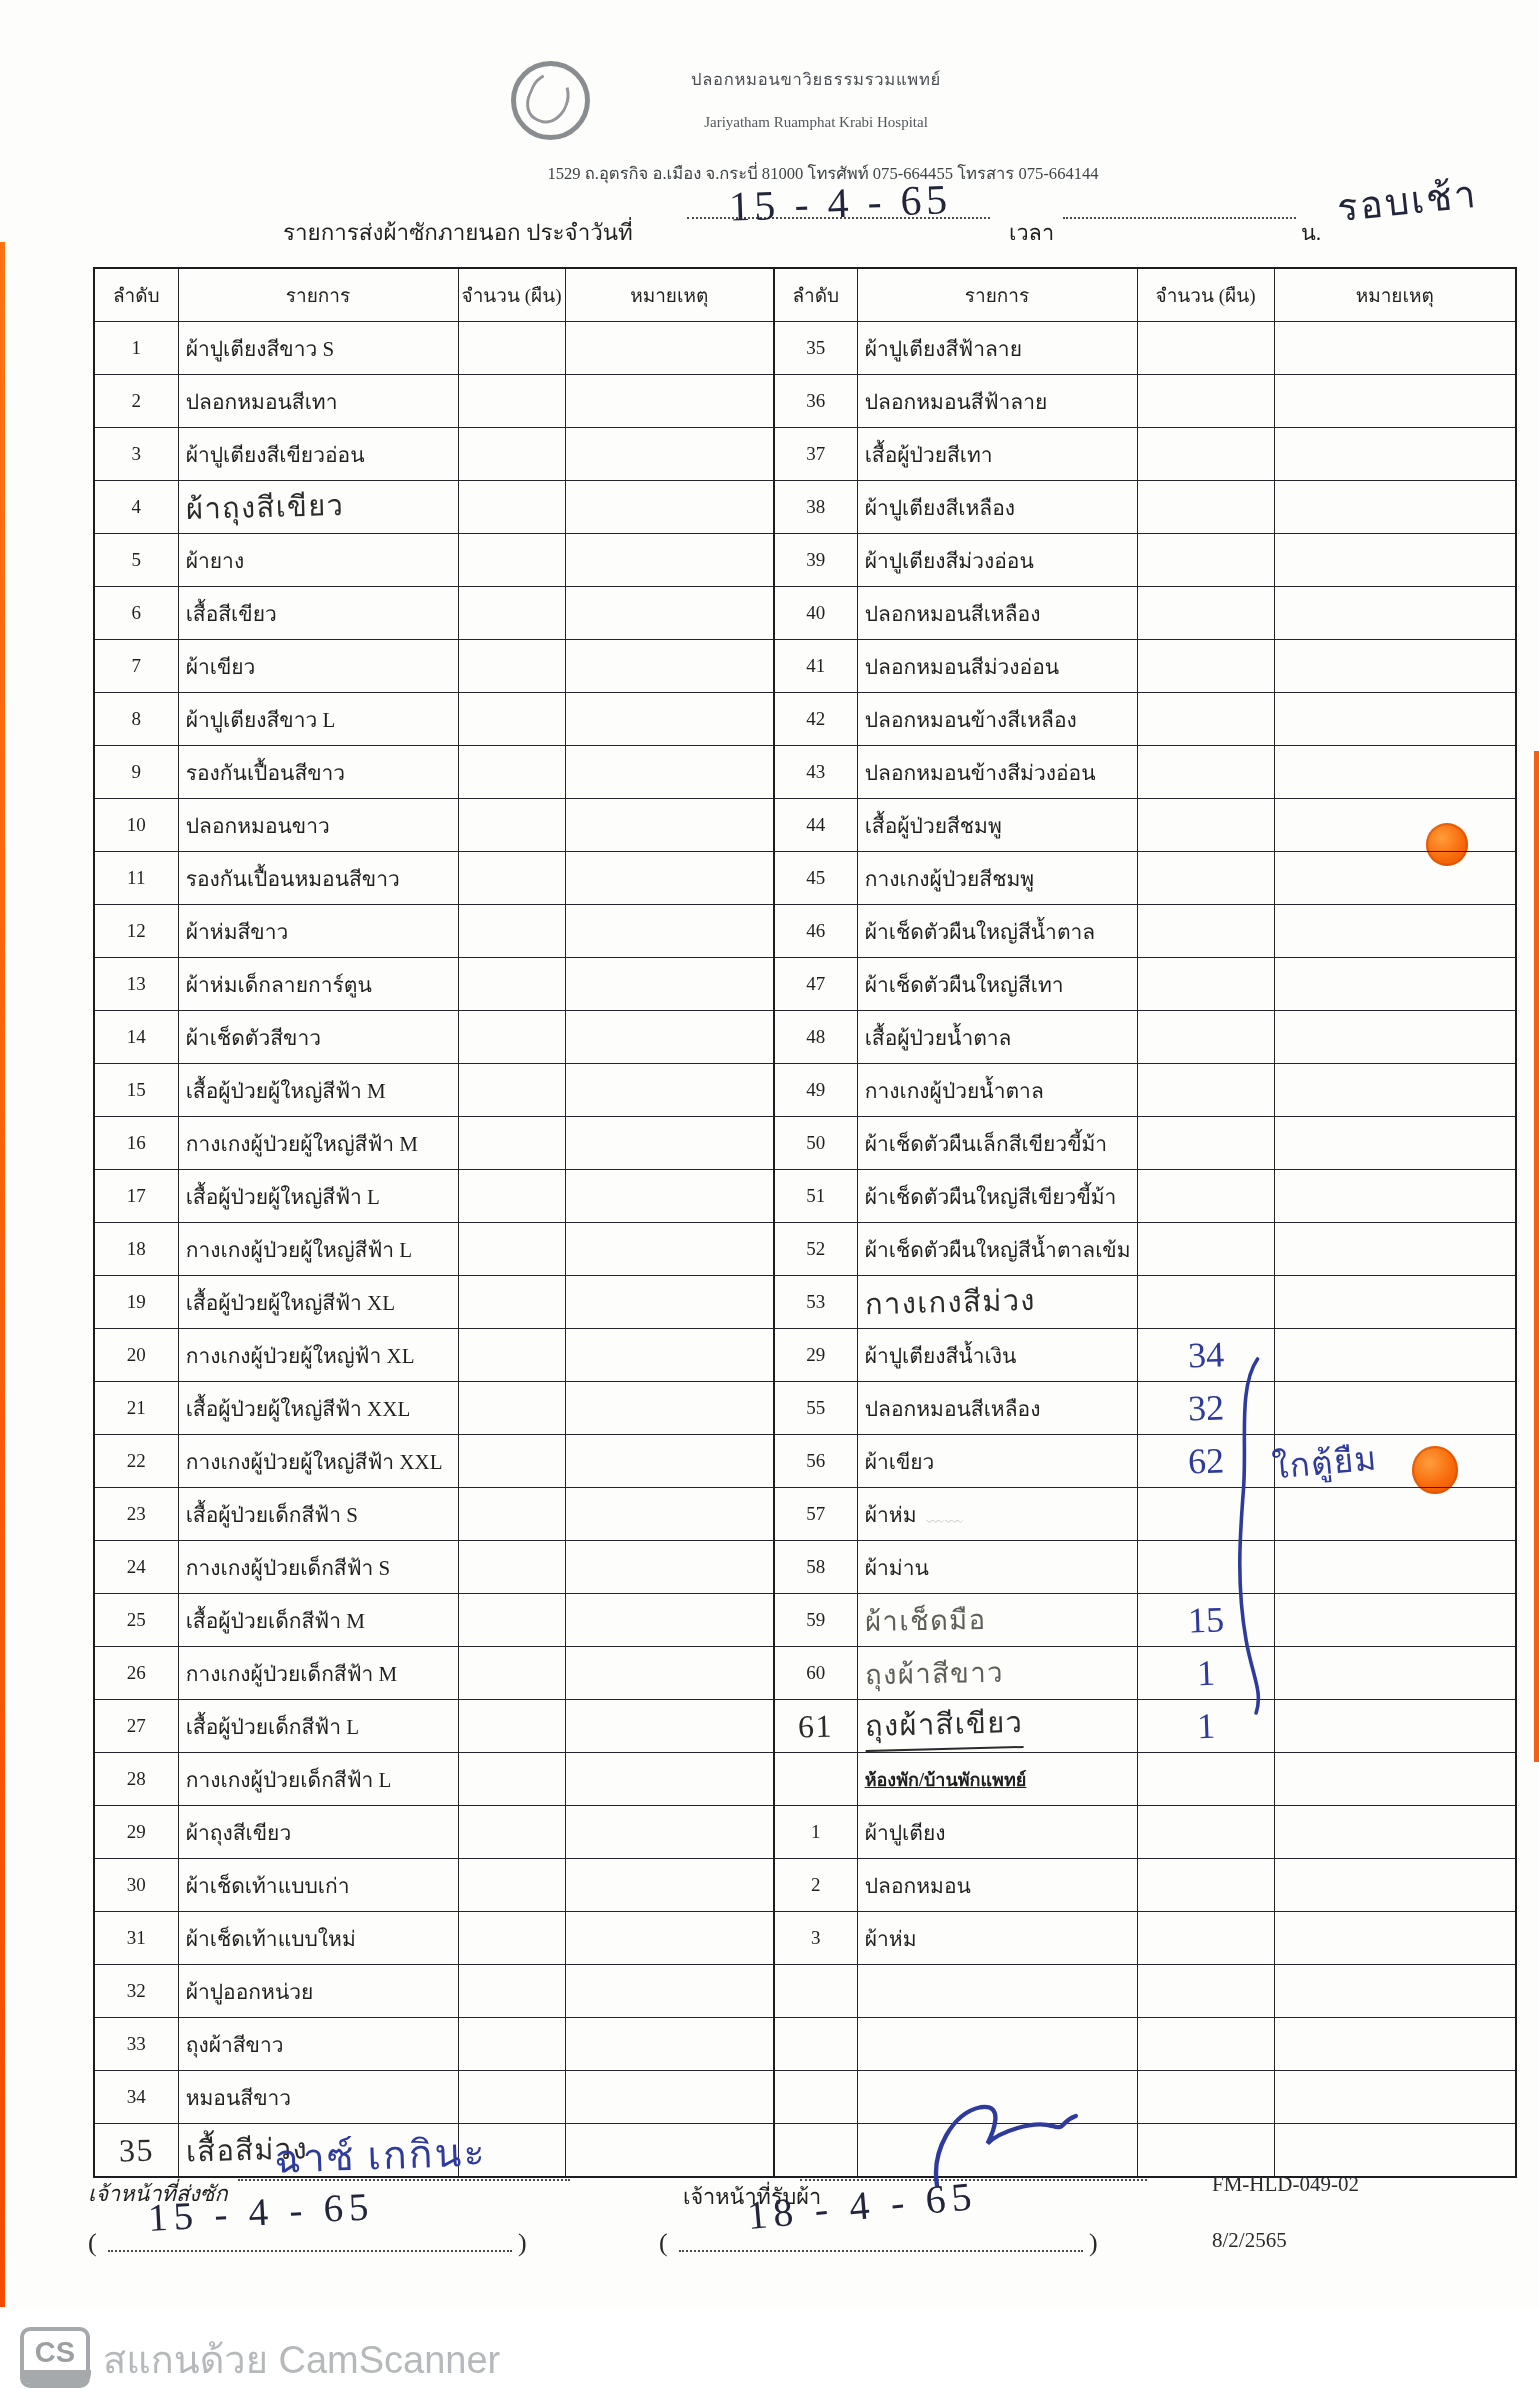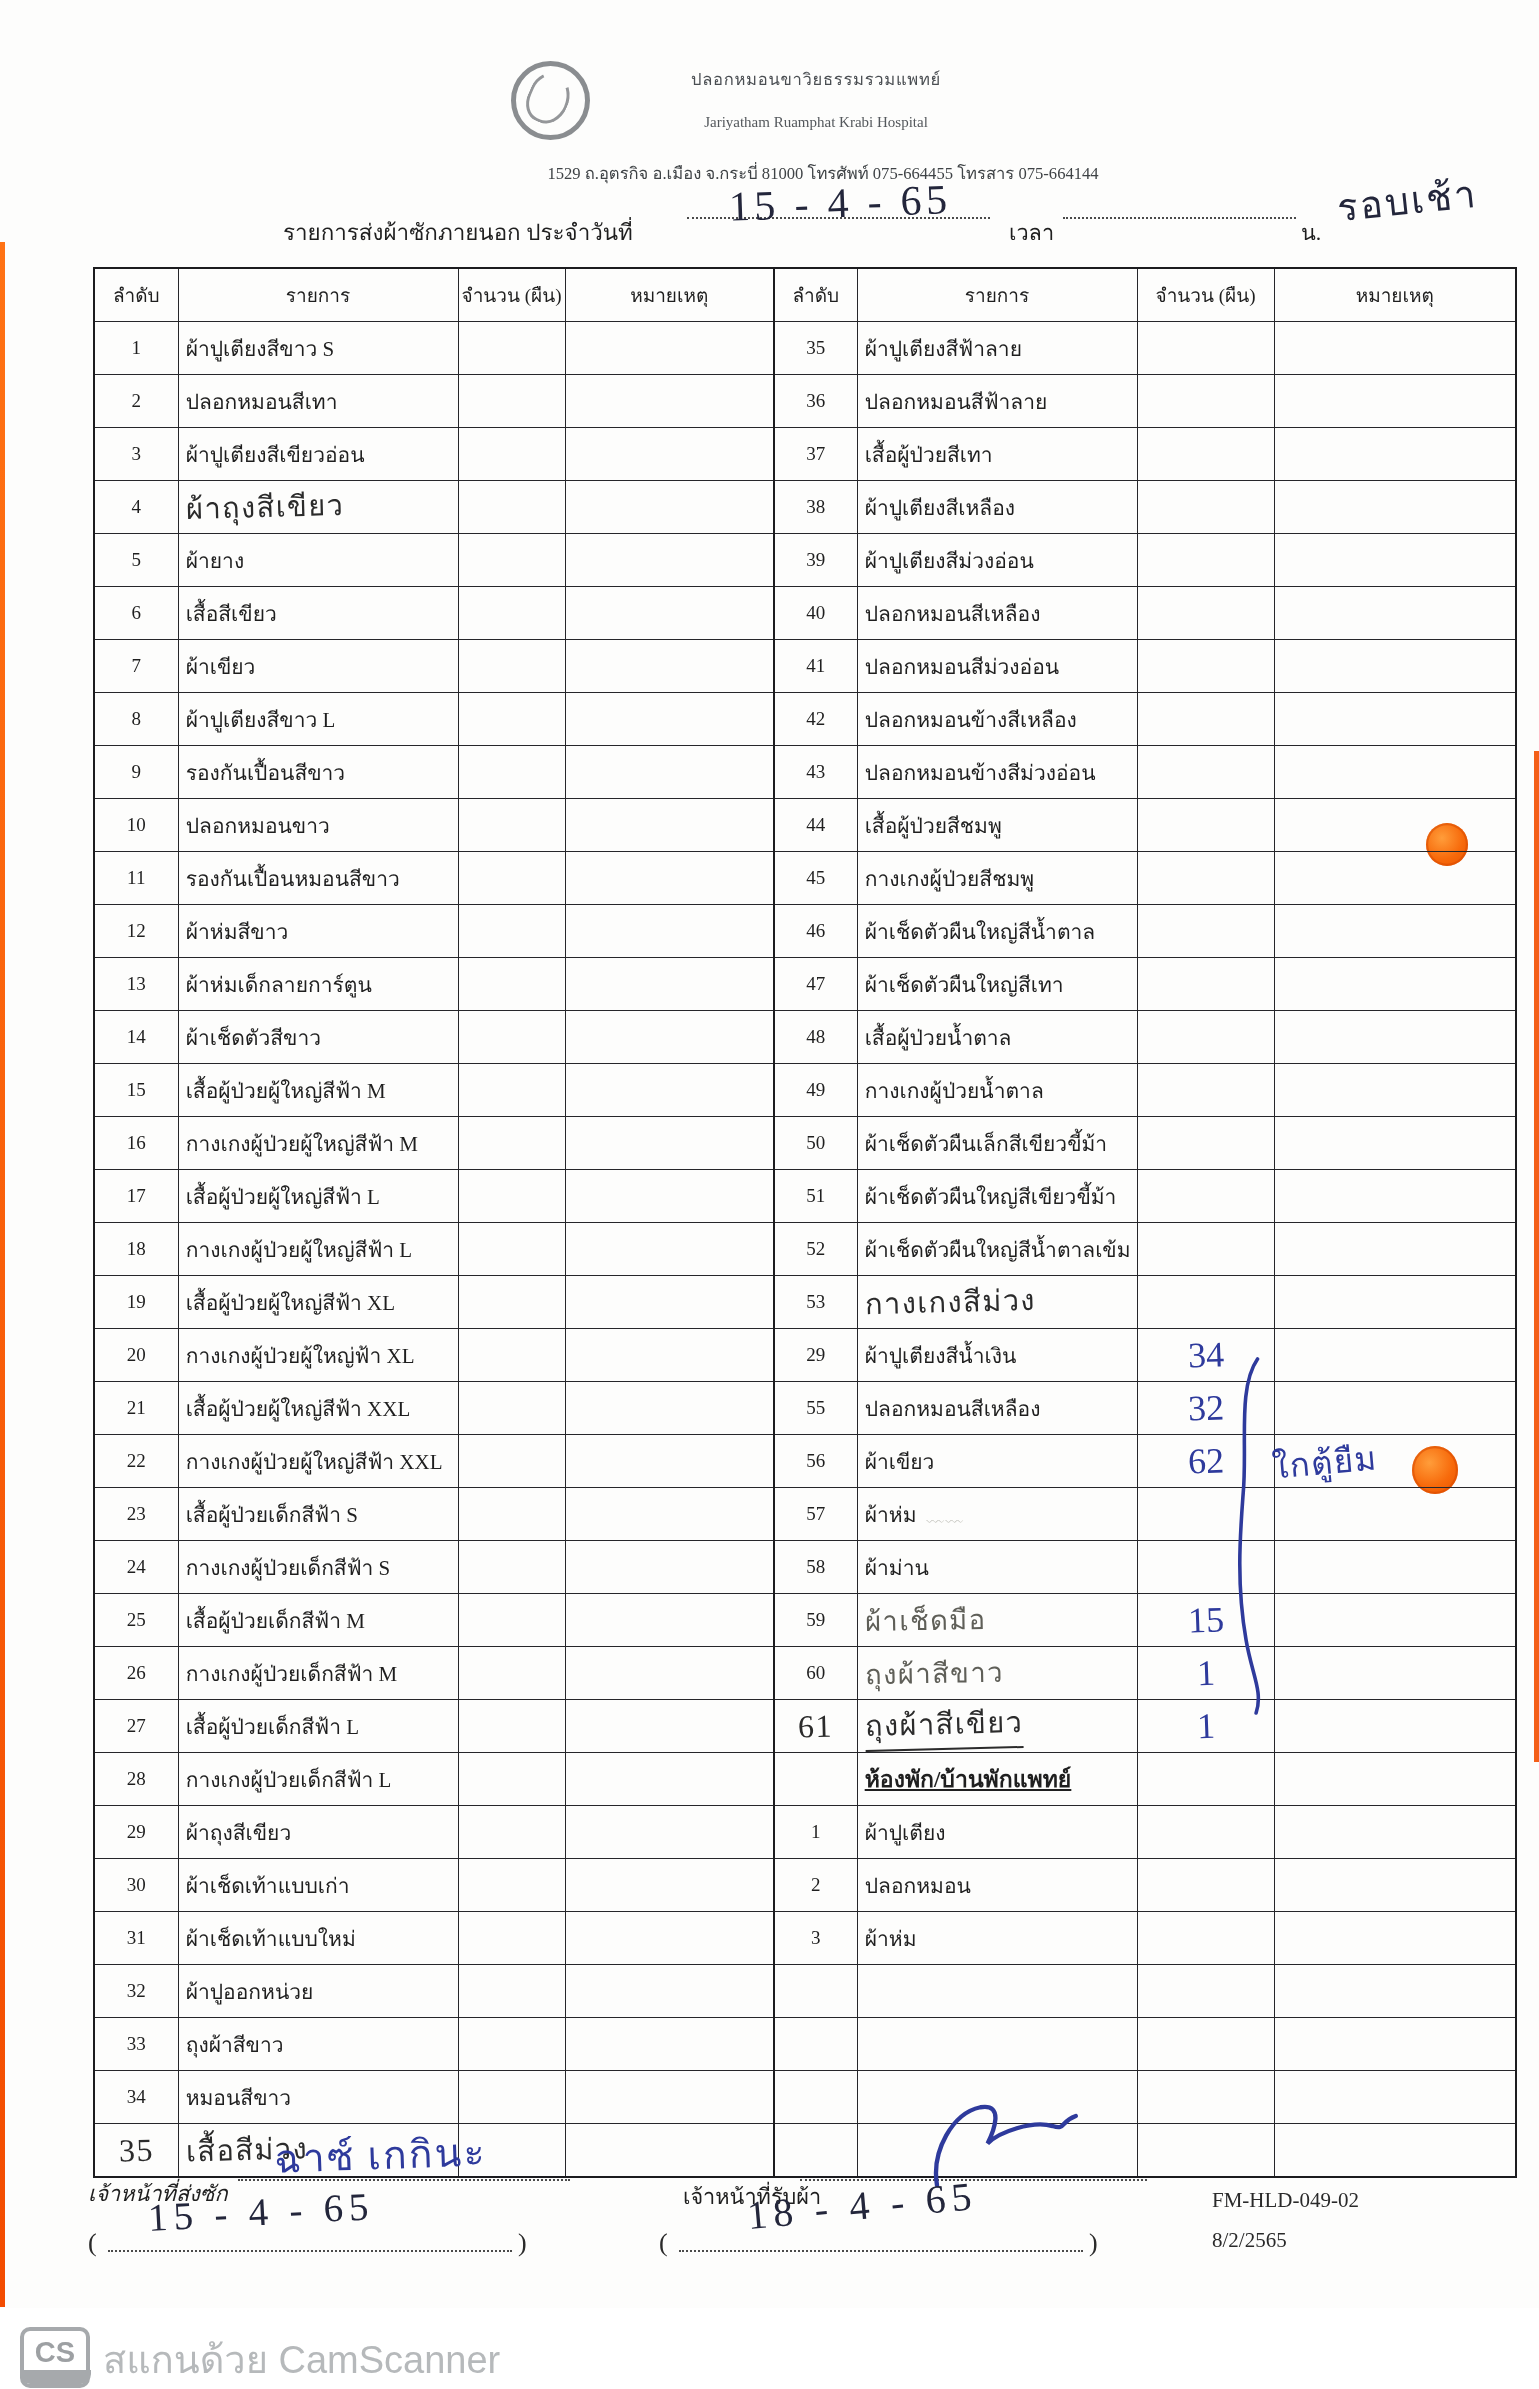--- a/index.html
+++ b/index.html
@@ -41,35 +41,35 @@
   #tbl-left{left:69px;width:680px;}
   #tbl-right{left:749px;width:742px;}
   td,th{border:1.4px solid #26262a;height:52px;padding:0 7.2px;vertical-align:middle;overflow:hidden;white-space:nowrap;}
   th{font-weight:normal;font-size:19px;text-align:center;padding:0 1.4px;}
   table{border:2.2px solid #1c1c1f;margin-left:24px;}
   .c-no{text-align:center;font-size:19px;}
   .c-item{font-size:21px;}
   .c-qty{text-align:center;}
   .qty{font-size:36px;display:inline-block;transform:rotate(-2deg);}
   .big{font-size:32px;}
-  .section{font-weight:bold;text-decoration:underline;font-size:23px;}
+  .section{font-weight:bold;text-decoration:underline;font-size:18px;}
   .u-hand{border-bottom:2.2px solid #2b2b2b;padding-bottom:1.4px;}
   .faint{color:#b9b9b2;font-size:19px;margin-left:10px;}
 
   
   .bracket-svg{position:absolute;left:1226px;top:1352px;}
   .note-borrow{position:absolute;left:1272px;top:1436px;font-size:33px;transform:rotate(-5deg);letter-spacing:1.4px;}
 
   
   .f-label{position:absolute;font-size:21.7px;}
   .f-hand-name{position:absolute;left:274px;top:2124px;font-size:39px;transform:rotate(-2deg);letter-spacing:2.2px;}
   .f-date1{position:absolute;left:148px;top:2189px;font-size:39px;transform:rotate(-3deg);letter-spacing:5.8px;}
   .f-date2{position:absolute;left:747px;top:2182px;font-size:40px;transform:rotate(-5deg);letter-spacing:5.8px;}
   .paren{position:absolute;font-size:26px;color:#2a2a2a;}
-  .f-code{position:absolute;left:1212px;top:2172px;font-size:21px;color:#2a2a2a;margin-top:16px;}
+  .f-code{position:absolute;left:1212px;top:2172px;font-size:21px;color:#2a2a2a;}
   .f-rev{position:absolute;left:1212px;top:2228px;font-size:21px;color:#2a2a2a;}
 
   
   .cs-bar{position:absolute;left:0;top:2308px;width:1540px;height:82px;background:#ffffff;}
   .cs-badge{position:absolute;left:20px;top:2327px;width:62px;height:53px;border:4.3px solid #a6a9ac;border-radius:10px;
       color:#9da0a3;font-family:"Liberation Sans","DejaVu Sans",sans-serif;font-weight:bold;font-size:29px;
       text-align:center;line-height:42px;}
   .cs-badge-foot{position:absolute;left:20px;top:2370px;width:71px;height:14.4px;background:#a6a9ac;border-radius:0 0 10px 10px;}
   .cs-text{position:absolute;left:103px;top:2329px;font-size:38px;color:#b6b9bb;
       font-family:"Liberation Sans","DejaVu Sans",sans-serif;}

